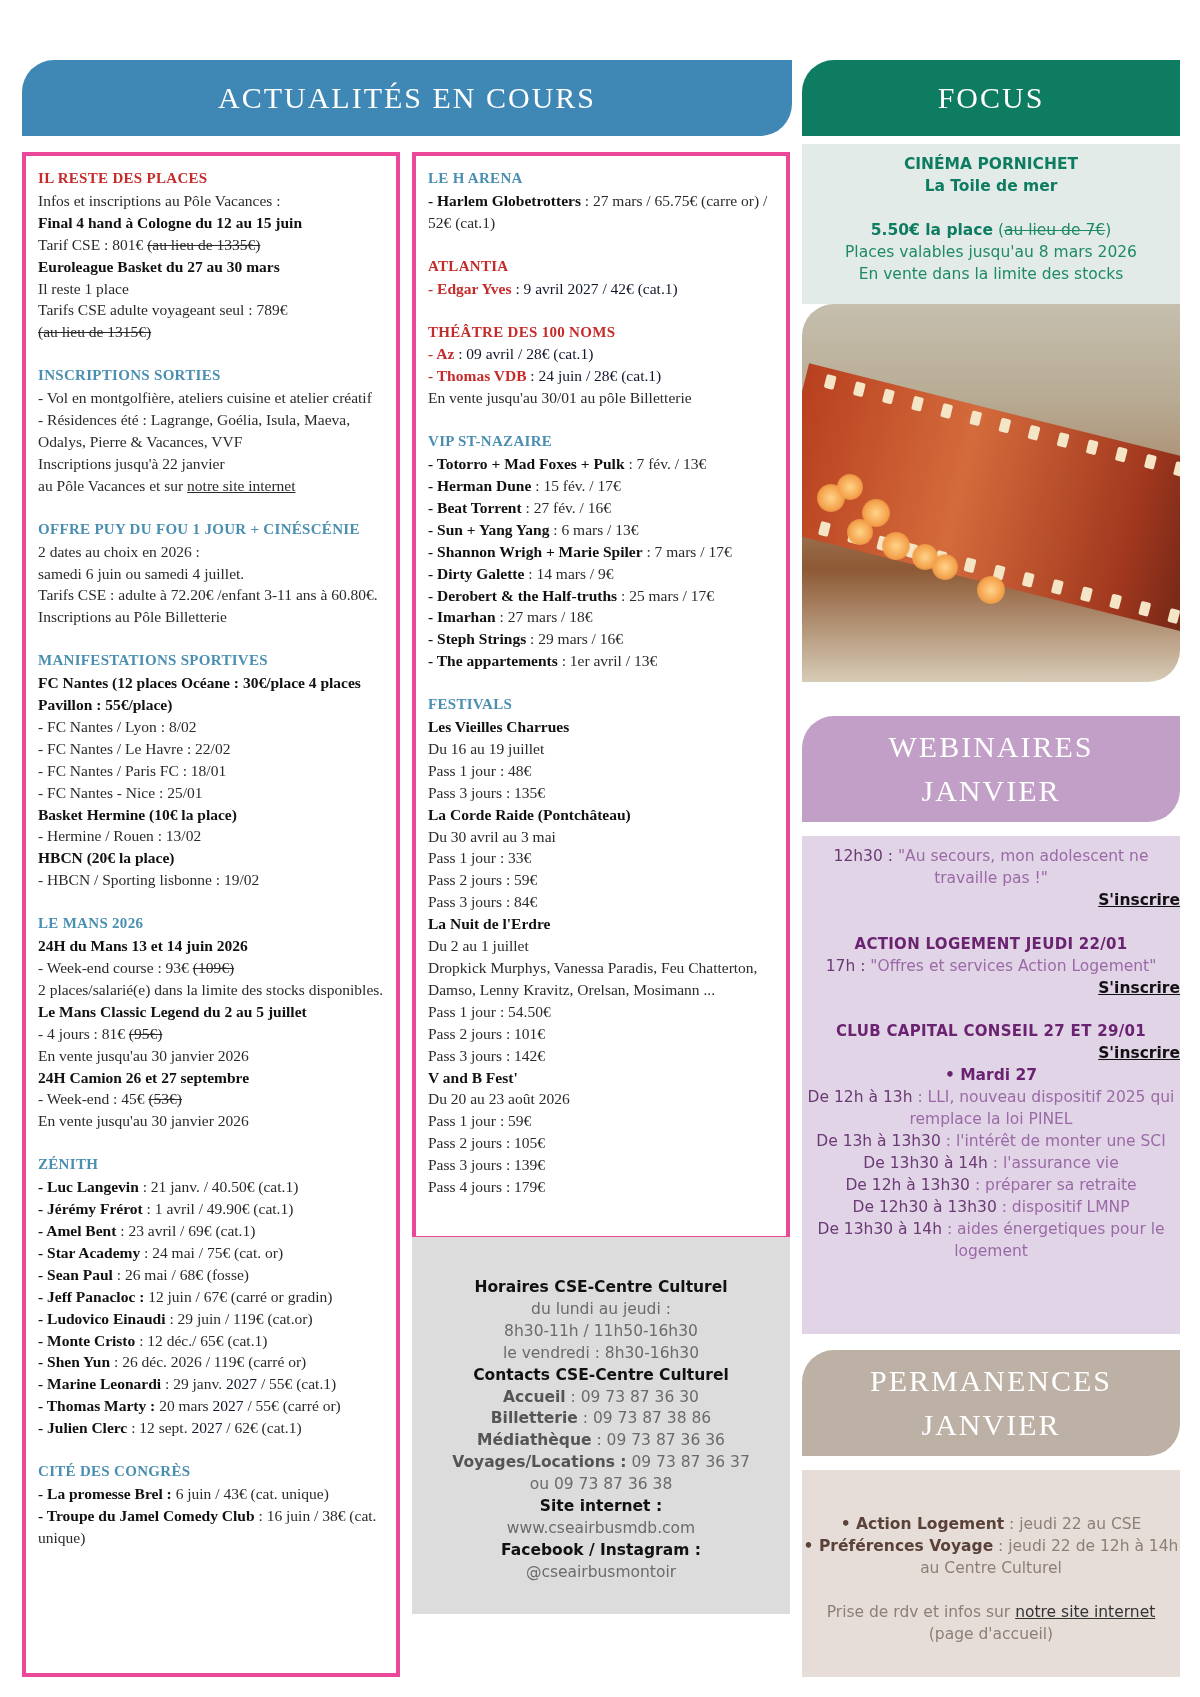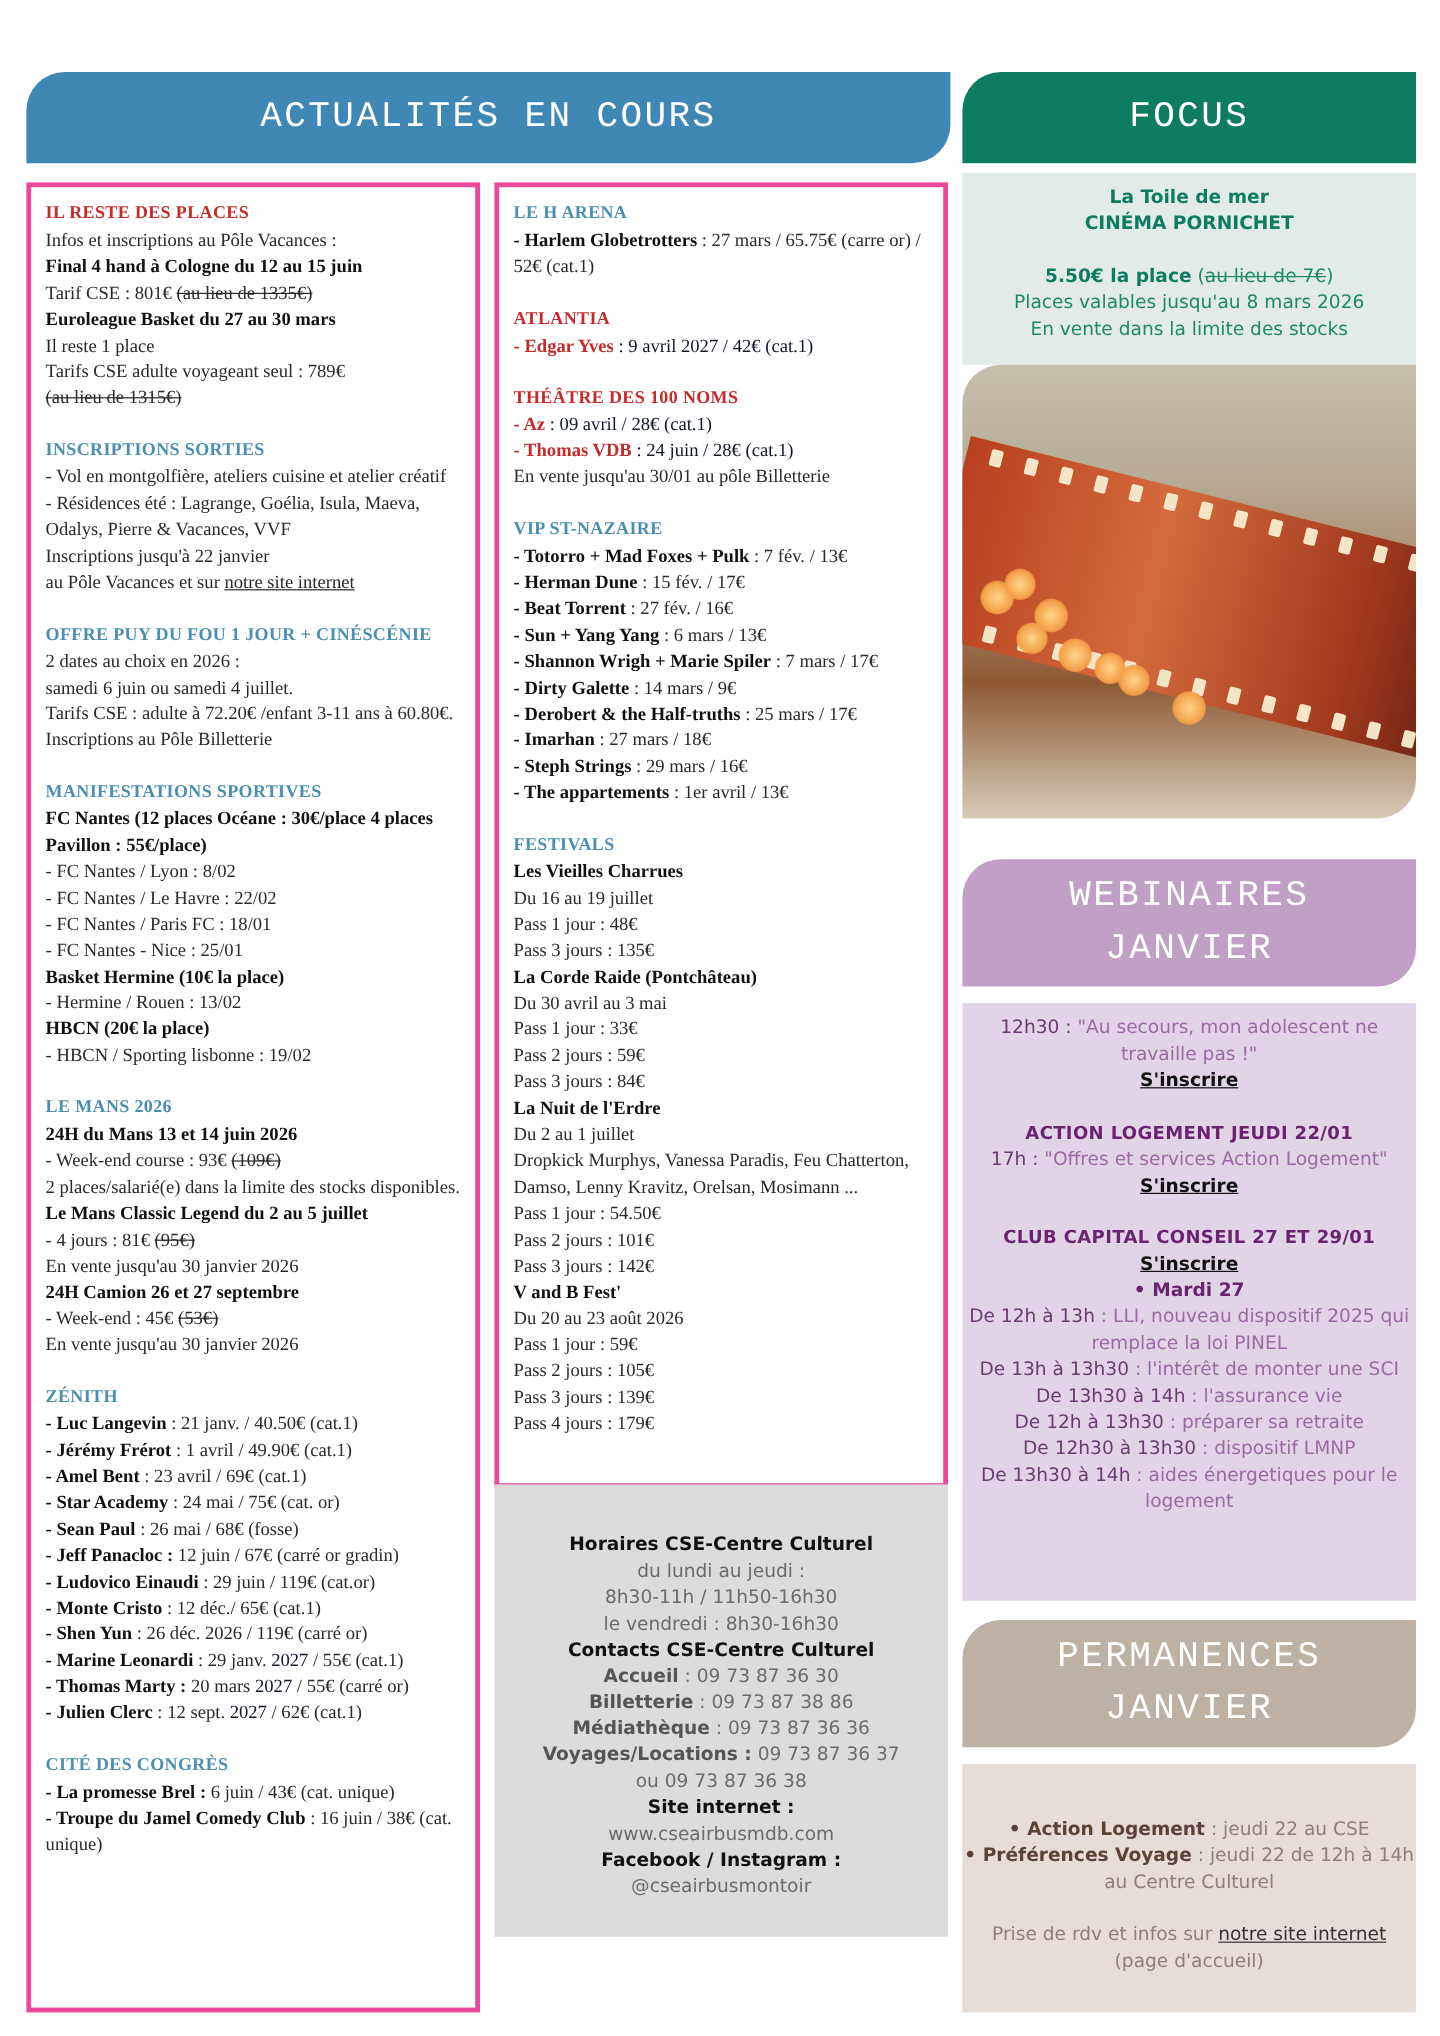--- a/index.html
+++ b/index.html
@@ -1,19 +1,19 @@
 <!DOCTYPE html>
 <html><head>
 <meta charset="utf-8">
 <style>
   * { box-sizing: border-box; margin: 0; padding: 0; }
   html, body { width: 1200px; height: 1697px; background: #ffffff; }
   body { position: relative; font-family: "DejaVu Sans", sans-serif; color: #2a2a2a; overflow: hidden; }
 
-  .banner { position: absolute; color: #ffffff; text-align: center; font-family: Liberation Mono, monospace; font-weight: 200; letter-spacing: 2px; border-radius: 28px 28px 0 0; }
+  .banner { position: absolute; color: #ffffff; text-align: center; font-family: Liberation Serif, serif; font-weight: 200; letter-spacing: 2px; border-radius: 28px 28px 0 0; }
   .banner-blue { left: 22px; top: 60px; width: 770px; height: 76px; background: #3f88b5; border-radius: 32px 0 32px 0; font-size: 30px; line-height: 76px; }
   .banner-green { left: 802px; top: 60px; width: 378px; height: 76px; background: #0e7c61; border-radius: 32px 0 0 0; font-size: 30px; line-height: 76px; }
   .banner-purple { left: 802px; top: 716px; width: 378px; height: 106px; background: #c19fc6; border-radius: 32px 0 32px 0; font-size: 30px; line-height: 44px; padding-top: 9px; }
   .banner-taupe { left: 802px; top: 1350px; width: 378px; height: 106px; background: #bdb0a5; border-radius: 32px 0 32px 0; font-size: 30px; line-height: 44px; padding-top: 9px; }
 
   .box { position: absolute; border: 4px solid #ec4899; padding: 12px 10px 20px 12px; font-size: 15.5px; line-height: 21.9px; font-family: Liberation Serif, serif; }
   .box-left { left: 22px; top: 152px; width: 378px; height: 1525px; }
   .box-mid { left: 412px; top: 152px; width: 378px; height: 1088px; }
 
   .sec { margin-bottom: 22px; }
@@ -36,21 +36,21 @@
 
   .photo { position: absolute; left: 802px; top: 304px; width: 378px; height: 378px; border-radius: 32px 0 32px 0; overflow: hidden; background: linear-gradient(180deg, #c6bfae 0%, #b7ab93 25%, #a98769 50%, #8d5934 70%, #d7ccb7 100%); }
   .film { position: absolute; left: -20px; top: 110px; width: 440px; height: 170px; background: linear-gradient(90deg, #b8401f 0%, #d46b3c 40%, #a2381e 80%, #6b2416 100%); transform: rotate(14deg); }
   .perf { position: absolute; width: 10px; height: 14px; background: #f3e5c6; border-radius: 2px; }
   .bokeh { position: absolute; border-radius: 50%; background: radial-gradient(circle, #ffd48a 0%, #f4a24b 60%, rgba(244,162,75,0) 100%); }
 
   .web-box { position: absolute; left: 802px; top: 836px; width: 378px; height: 498px; background: #e2d4e7; text-align: center; font-size: 15.5px; line-height: 21.9px; padding-top: 10px; color: #9a6aa6; }
   .web-box .ph { color: #6a2370; font-weight: bold; font-size: 15px; letter-spacing: 0.3px; }
   .web-box .pk { color: #6a2370; font-weight: bold; }
   .web-box .dk { color: #6a3a74; }
-  .web-box .reg { color: #111; font-weight: bold; text-decoration: underline; }
+  .web-box .reg { color: #111; font-weight: bold; text-decoration: underline; text-align: right; }
 
   .perm-box { position: absolute; left: 802px; top: 1470px; width: 378px; height: 207px; background: #e6ddd8; text-align: center; font-size: 15.5px; line-height: 21.9px; padding-top: 44px; color: #8e7f76; }
   .perm-box .bk { color: #5b4238; font-weight: bold; }
   .perm-box .u { color: #333; }
 </style>
 </head>
 <body>
 
 <div class="banner banner-blue"><span>ACTUALITÉS EN COURS</span></div>
 <div class="banner banner-green"><span>FOCUS</span></div>
@@ -208,22 +208,22 @@
   <div><span class="gb">Médiathèque</span><span> : 09 73 87 36 36</span></div>
   <div><span class="gb">Voyages/Locations :</span><span> 09 73 87 36 37</span></div>
   <div>ou 09 73 87 36 38</div>
   <div class="bk">Site internet :</div>
   <div>www.cseairbusmdb.com</div>
   <div class="bk">Facebook / Instagram :</div>
   <div>@cseairbusmontoir</div>
 </div>
 
 <div class="focus-box">
+  <div class="g">CINÉMA PORNICHET</div>
   <div class="g">La Toile de mer</div>
-  <div class="g">CINÉMA PORNICHET</div>
   <div style="height:22px"></div>
   <div><span class="g">5.50€ la place</span><span> (</span><span class="strike">au lieu de 7€</span><span>)</span></div>
   <div>Places valables jusqu'au 8 mars 2026</div>
   <div>En vente dans la limite des stocks</div>
 </div>
 
 <div class="photo">
   <div class="film">
     <div class="perf" style="left:20px;top:6px"></div>
       <div class="perf" style="left:50px;top:6px"></div>

